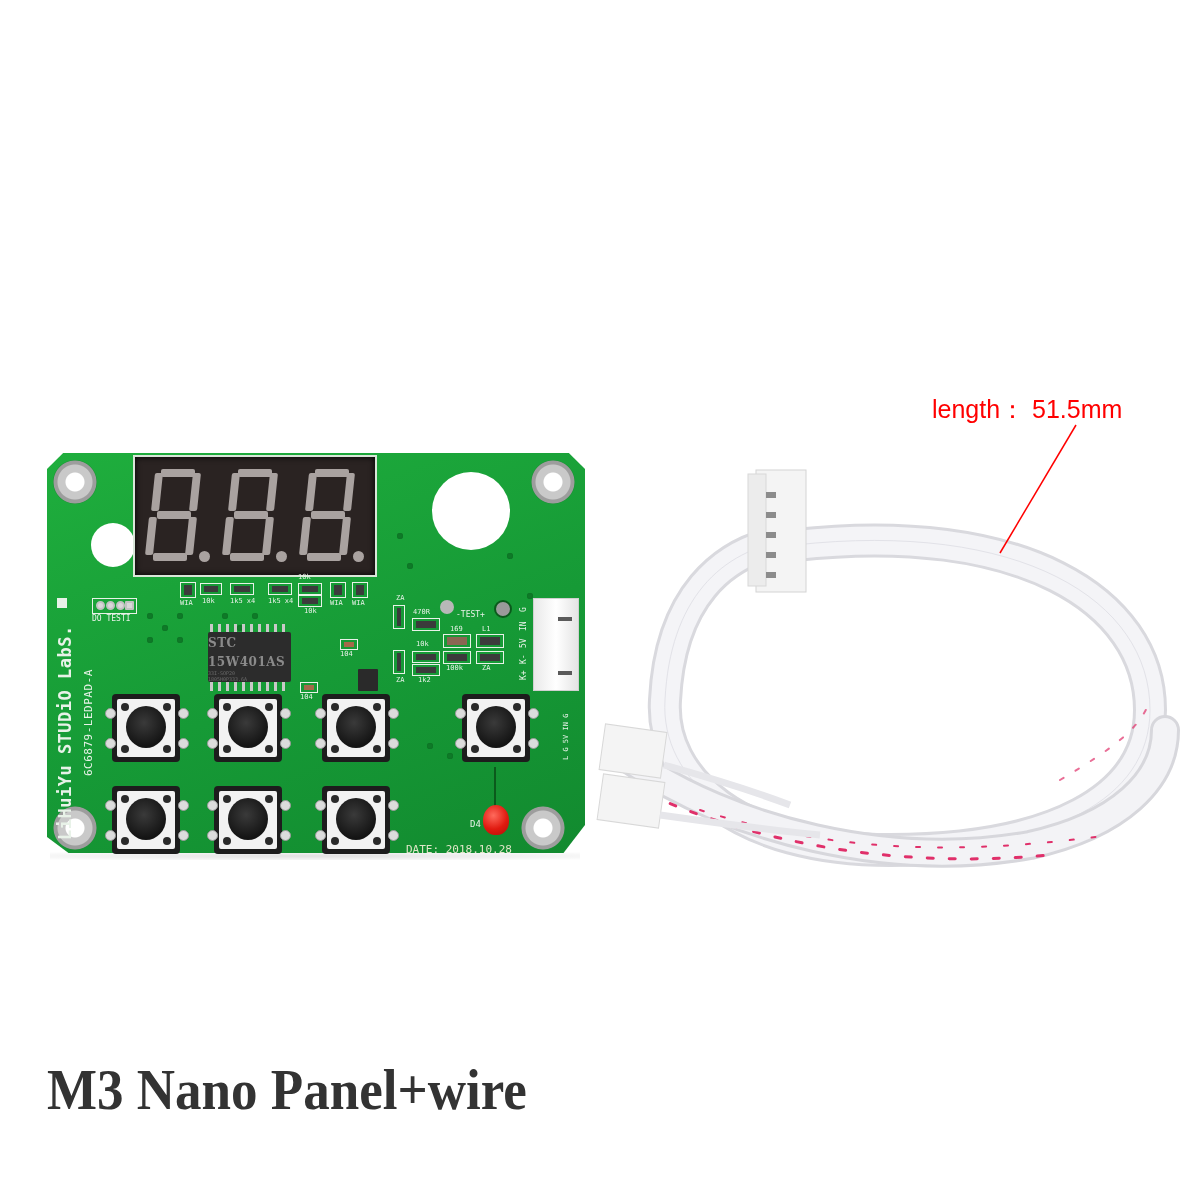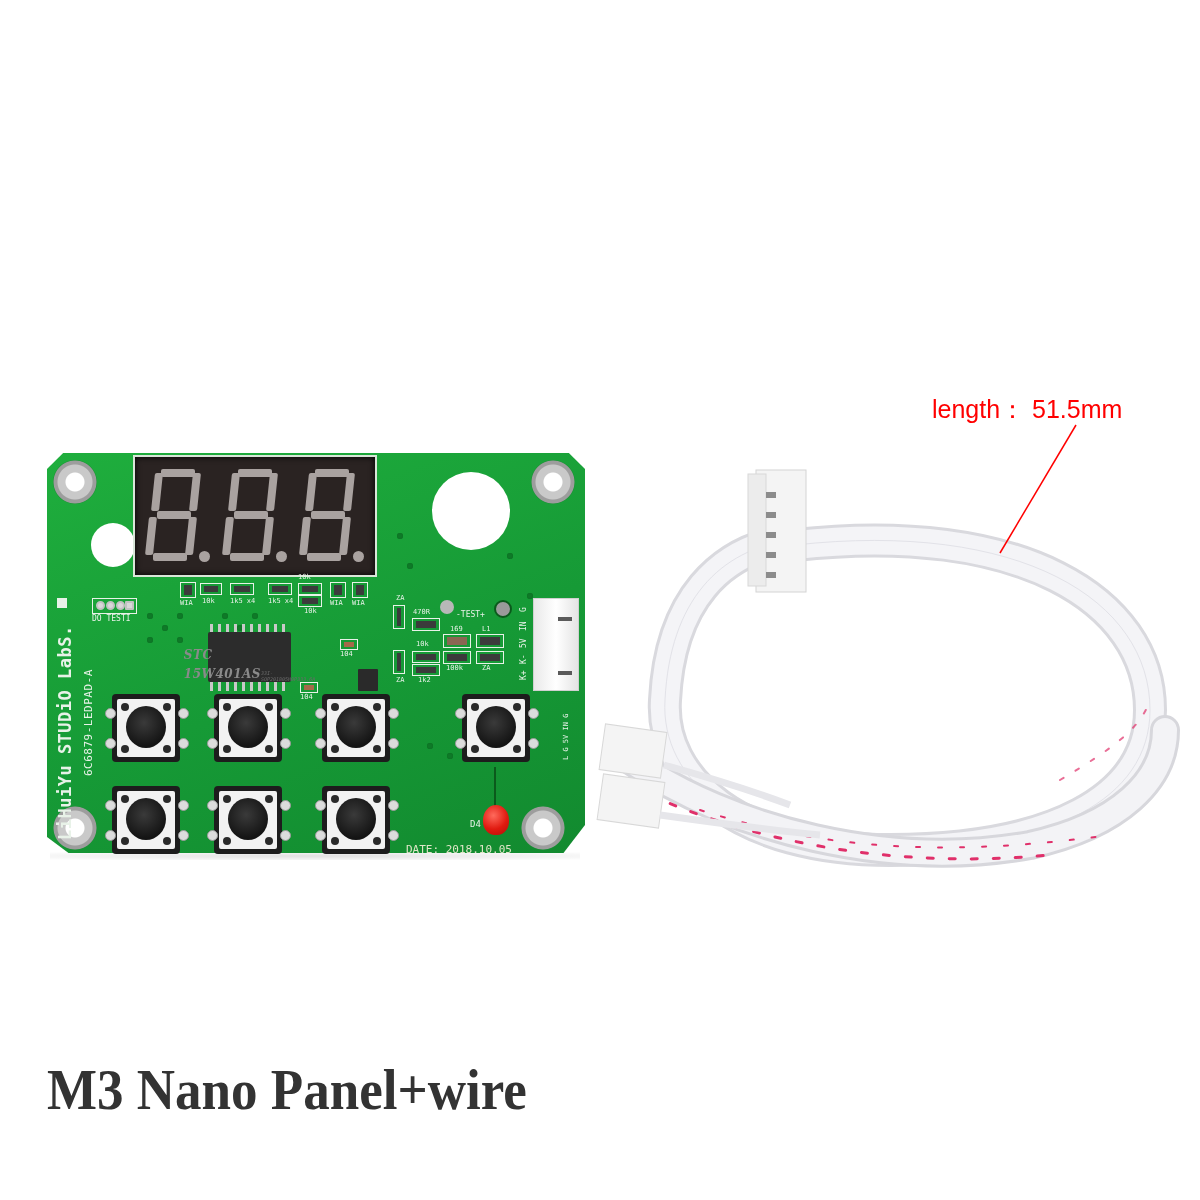--- a/index.html
+++ b/index.html
@@ -29,21 +29,21 @@
     .digit { position:absolute; top:12px; width:56px; height:94px; }
     .seg { position:absolute; background:#a9a2a0; border-radius:2px; }
     .seg.h { height:8px; width:34px; }
     .seg.v { width:8px; height:38px; }
     .dp { position:absolute; width:11px; height:11px; border-radius:50%; background:#a9a2a0; }
 
     
     .ic {
       position:absolute; left:208px; top:632px; width:83px; height:50px;
       background:#2c2c2c; border-radius:2px;
-      display:flex; flex-direction:row; align-items:flex-end; justify-content:center;font-style:italic;
+      display:flex; flex-direction:column; align-items:flex-start; justify-content:center;
     }
     .ic-pins-top, .ic-pins-bot { position:absolute; left:210px; width:80px; height:9px;
       background: repeating-linear-gradient(90deg, #c9c9c9 0 3px, transparent 3px 8px); }
     .ic-label { color:#8a8a8a; font-family:"DejaVu Serif", serif; font-size:12px; font-weight:bold; letter-spacing:0.5px; }
     .ic-sub { color:#6a6a6a; font-size:5px; font-family:"DejaVu Sans Mono", monospace; }
 
     .small-ic { position:absolute; left:358px; top:669px; width:20px; height:22px; background:#2a2a2a; border-radius:1px; }
 
     
     .smd { position:absolute; border:1px solid #e8f2e8; background:#169a36; }
@@ -368,21 +368,21 @@
     <div class="corner" style="left:51px;top:9px"></div>
   <div class="corner" style="left:9px;top:51px"></div>
     <div class="corner" style="left:51px;top:51px"></div>
   <div class="cap"></div>
 </div>
 
 <div class="led-wire"></div>
 <div class="silk" style="left:470px;top:820px;font-size:9px">D4</div>
 <div class="led"></div>
 
-<div class="pcb-text" style="left:406px;top:843px;font-size:11px;color:#e0e6c8">DATE: 2018.10.05</div>
+<div class="pcb-text" style="left:406px;top:843px;font-size:11px;color:#e0e6c8">DATE: 2018.10.28</div>
 
 <svg class="cable-svg" viewBox="0 0 590 520">
 
   <g fill="none" stroke-linecap="round">
     <path d="M 205 95 C 430 70, 560 150, 560 260 C 560 350, 460 400, 300 400 C 150 400, 70 330, 75 250 C 80 150, 130 100, 200 90" stroke="#d9d9de" stroke-width="34"></path>
     <path d="M 205 95 C 430 70, 560 150, 560 260 C 560 350, 460 400, 300 400 C 150 400, 70 330, 75 250 C 80 150, 130 100, 200 90" stroke="#f4f4f7" stroke-width="28"></path>
     <path d="M 205 95 C 430 70, 560 150, 560 260 C 560 350, 460 400, 300 400 C 150 400, 70 330, 75 250 C 80 150, 130 100, 200 90" stroke="#e2e2e8" stroke-width="1" stroke-dasharray="0"></path>
 
     <path d="M 40 310 C 140 380, 300 420, 440 395 C 530 375, 575 330, 575 280" stroke="#d7d7dc" stroke-width="30"></path>
     <path d="M 40 310 C 140 380, 300 420, 440 395 C 530 375, 575 330, 575 280" stroke="#f3f3f6" stroke-width="24"></path>

